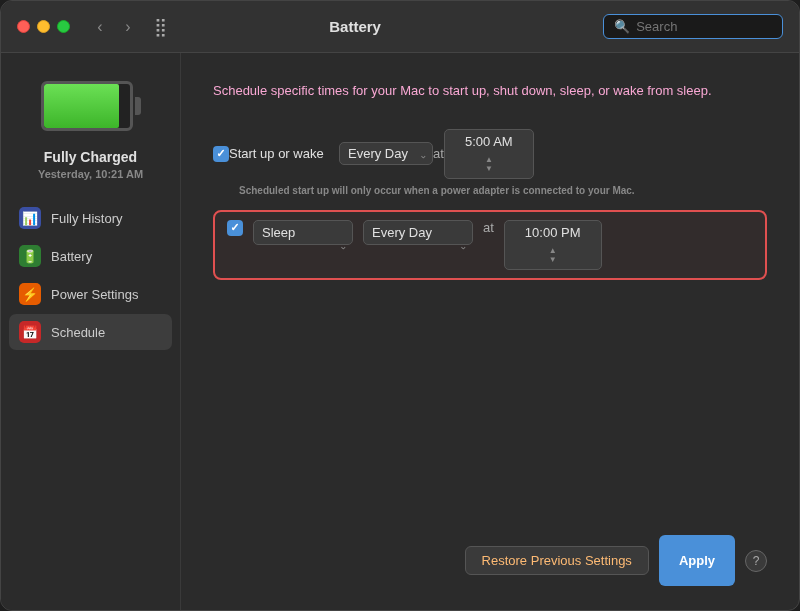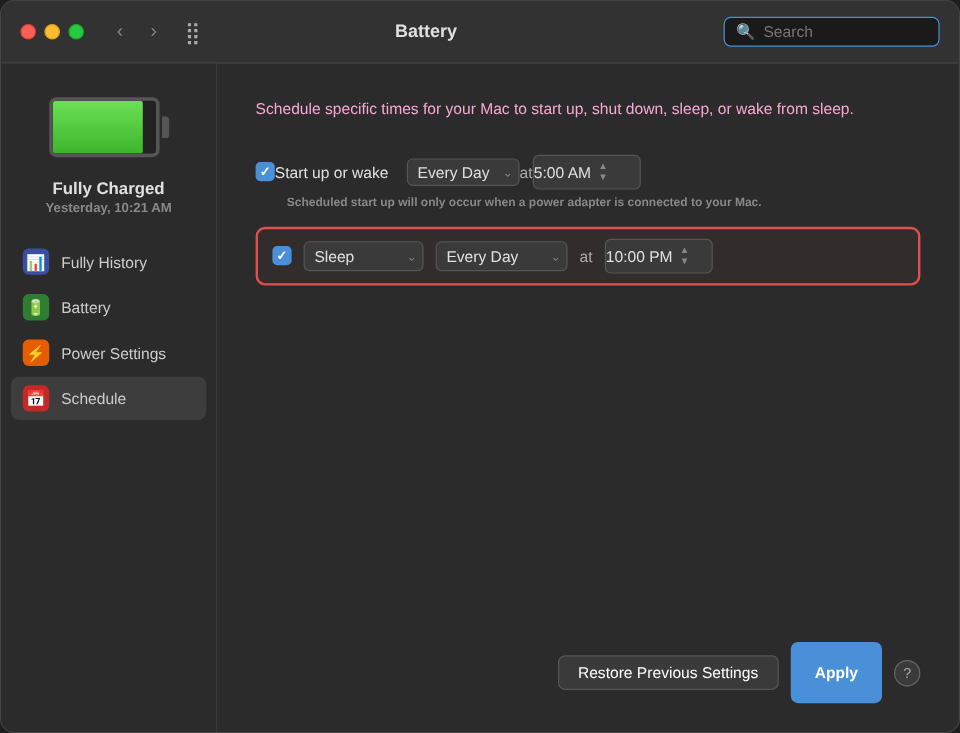--- a/index.html
+++ b/index.html
@@ -319,21 +319,20 @@
       margin-top: -8px;
       font-weight: bold;
     }
 
     
     .sleep-row-container {
       border: 2px solid #e05050;
       border-radius: 8px;
       padding: 8px 12px;
       display: flex;
-      align-items: center;
       gap: 10px;
       background: rgba(220, 80, 80, 0.04);
     }
 
     .sleep-select-wrapper {
       position: relative;
       display: inline-block;
     }
 
     .sleep-select-wrapper::after {
@@ -354,21 +353,21 @@
       align-items: center;
       gap: 10px;
       padding: 12px 0 4px 0;
       border-top: none;
     }
 
     .btn-secondary {
       background: #3a3a3a;
       border: 1px solid #555;
       border-radius: 6px;
-      color: #ffffff;
+      color: #fdba74;
       font-size: 13px;
       padding: 6px 16px;
       cursor: pointer;
       text-align: right;
     }
 
     .btn-primary {
       background: #4a90d9;
       border: none;
       border-radius: 6px;
@@ -418,25 +417,26 @@
       cursor: pointer;
       width: 110px;
     }
 
     .time-display {
       background: #3a3a3a;
       border: 1px solid #555;
       border-radius: 5px;
       color: #e0e0e0;
       font-size: 13px;
-      padding: 4px 0;
+      padding: 4px 20px;
       display: inline-flex;
       align-items: center;
       gap: 6px;
       min-width: 90px;
+      flex-direction: column;
     }
 
     .spinner-arrows {
       display: flex;
       flex-direction: column;
       line-height: 1;
     }
     .spinner-arrows span {
       font-size: 8px;
       color: #888;

